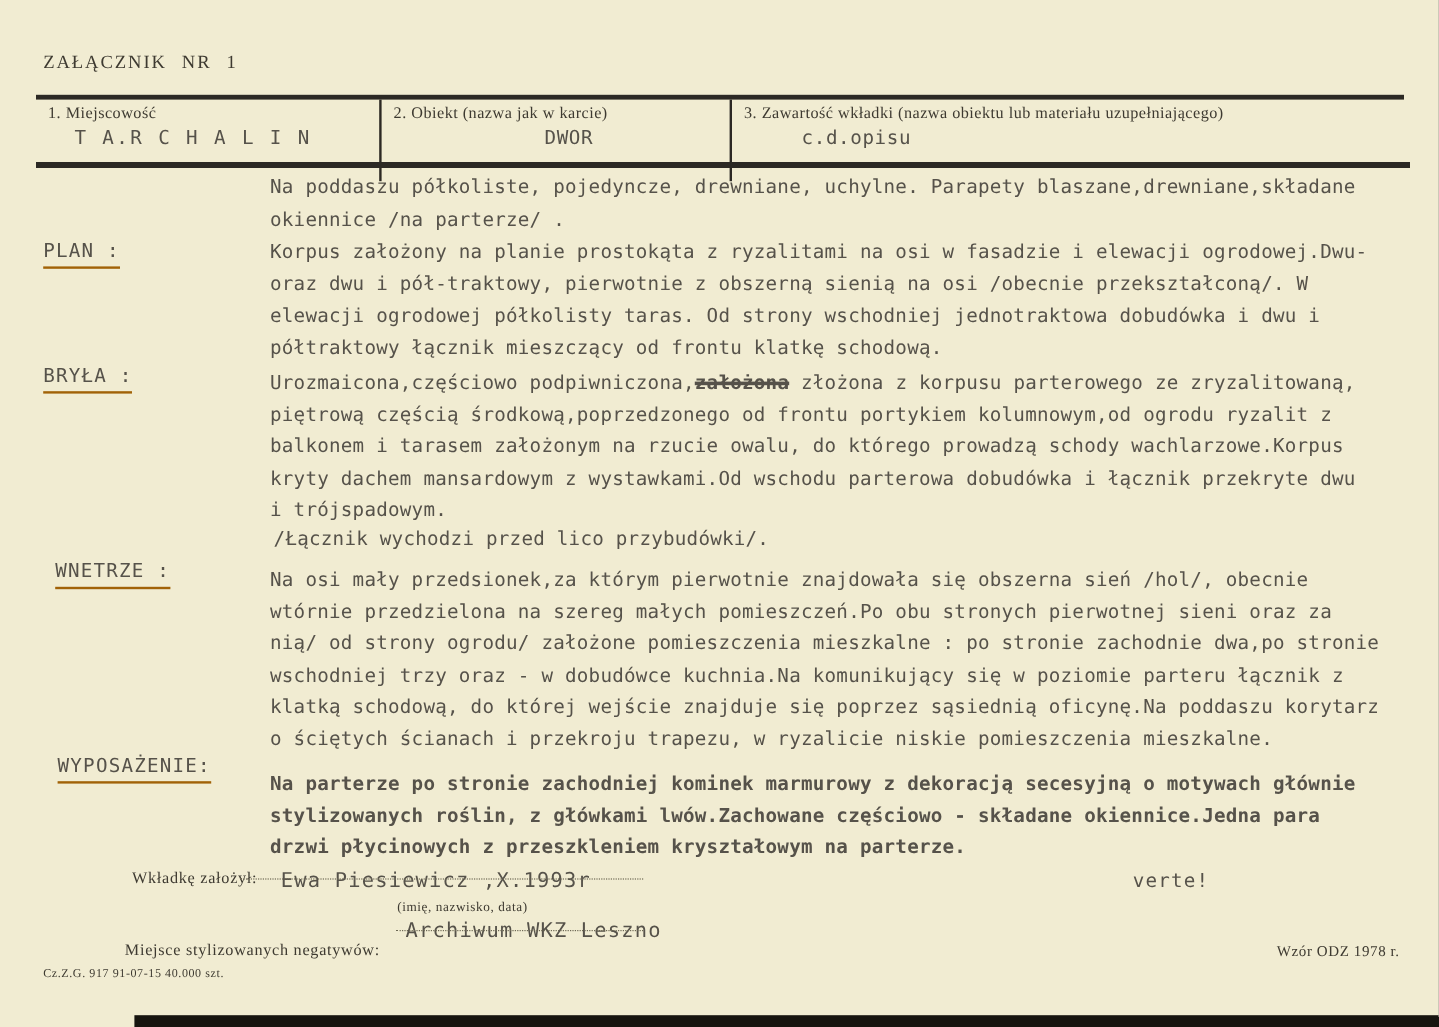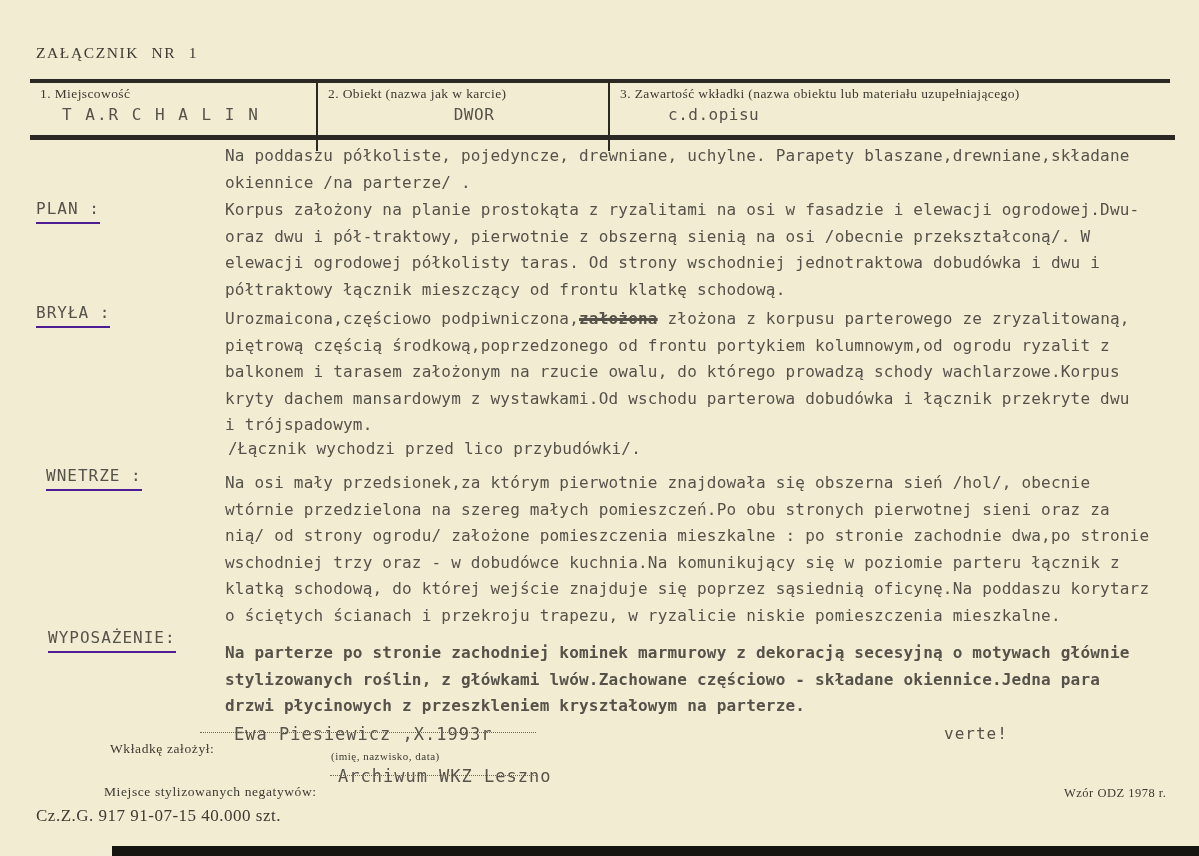--- a/index.html
+++ b/index.html
@@ -69,21 +69,21 @@
     font-size: 16px;
     line-height: 26.6px;
     letter-spacing: 0.2px;
     white-space: pre-wrap;
   }
   .sec-label {
     position: absolute;
     font-size: 16px;
     letter-spacing: 1px;
     padding-bottom: 4px;
-    border-bottom: 2px solid #4c1d95;
+    border-bottom: 2px solid #a16207;
     white-space: nowrap;
   }
   .struck {
     text-decoration: line-through;
     text-decoration-thickness: 2.5px;
     font-weight: bold;
   }
 
   
   .f-label { position: absolute; font-size: 13.5px; letter-spacing: 0.6px; white-space: nowrap; }
@@ -147,28 +147,28 @@
 nią/ od strony ogrodu/ założone pomieszczenia mieszkalne : po stronie zachodnie dwa,po stronie
 wschodniej trzy oraz - w dobudówce kuchnia.Na komunikujący się w poziomie parteru łącznik z
 klatką schodową, do której wejście znajduje się poprzez sąsiednią oficynę.Na poddaszu korytarz
 o ściętych ścianach i przekroju trapezu, w ryzalicie niskie pomieszczenia mieszkalne.</div>
 
   <div class="sec-label typed" style="top:628px; left:48px;">WYPOSAŻENIE:</div>
   <div class="para typed" style="top:640px;font-weight:bold;">Na parterze po stronie zachodniej kominek marmurowy z dekoracją secesyjną o motywach głównie
 stylizowanych roślin, z główkami lwów.Zachowane częściowo - składane okiennice.Jedna para
 drzwi płycinowych z przeszkleniem kryształowym na parterze.</div>
 
-  <div class="f-label print" style="top:741px; left:110px;">Wkładkę założył:</div>
+  <div class="f-label print" style="top:724px; left:110px;">Wkładkę założył:</div>
   <div class="f-typed typed" style="top:724px; left:234px;">Ewa Piesiewicz ,X.1993r</div>
   <div class="dotline" style="top:732px; left:200px; width:336px;"></div>
   <div class="f-caption print" style="top:750px; left:331px;">(imię, nazwisko, data)</div>
 
   <div class="f-typed typed" style="top:724px; left:944px; font-size:16px;">verte!</div>
 
   <div class="f-typed typed" style="top:766px; left:338px;">Archiwum WKZ Leszno</div>
   <div class="f-label print" style="top:784px; left:104px;">Miejsce stylizowanych negatywów:</div>
   <div class="dotline" style="top:775px; left:330px; width:206px;"></div>
 
   <div class="f-small print" style="top:786px; left:1064px;">Wzór ODZ 1978 r.</div>
-  <div class="f-small print" style="top:806px; left:36px; font-size:17px;">Cz.Z.G. 917 91-07-15 40.000 szt.</div>
+  <div class="f-small print" style="top:806px; left:36px; font-size:10px;">Cz.Z.G. 917 91-07-15 40.000 szt.</div>
 
   <div class="scan-band"></div>
 </div>
 
 </body></html>

